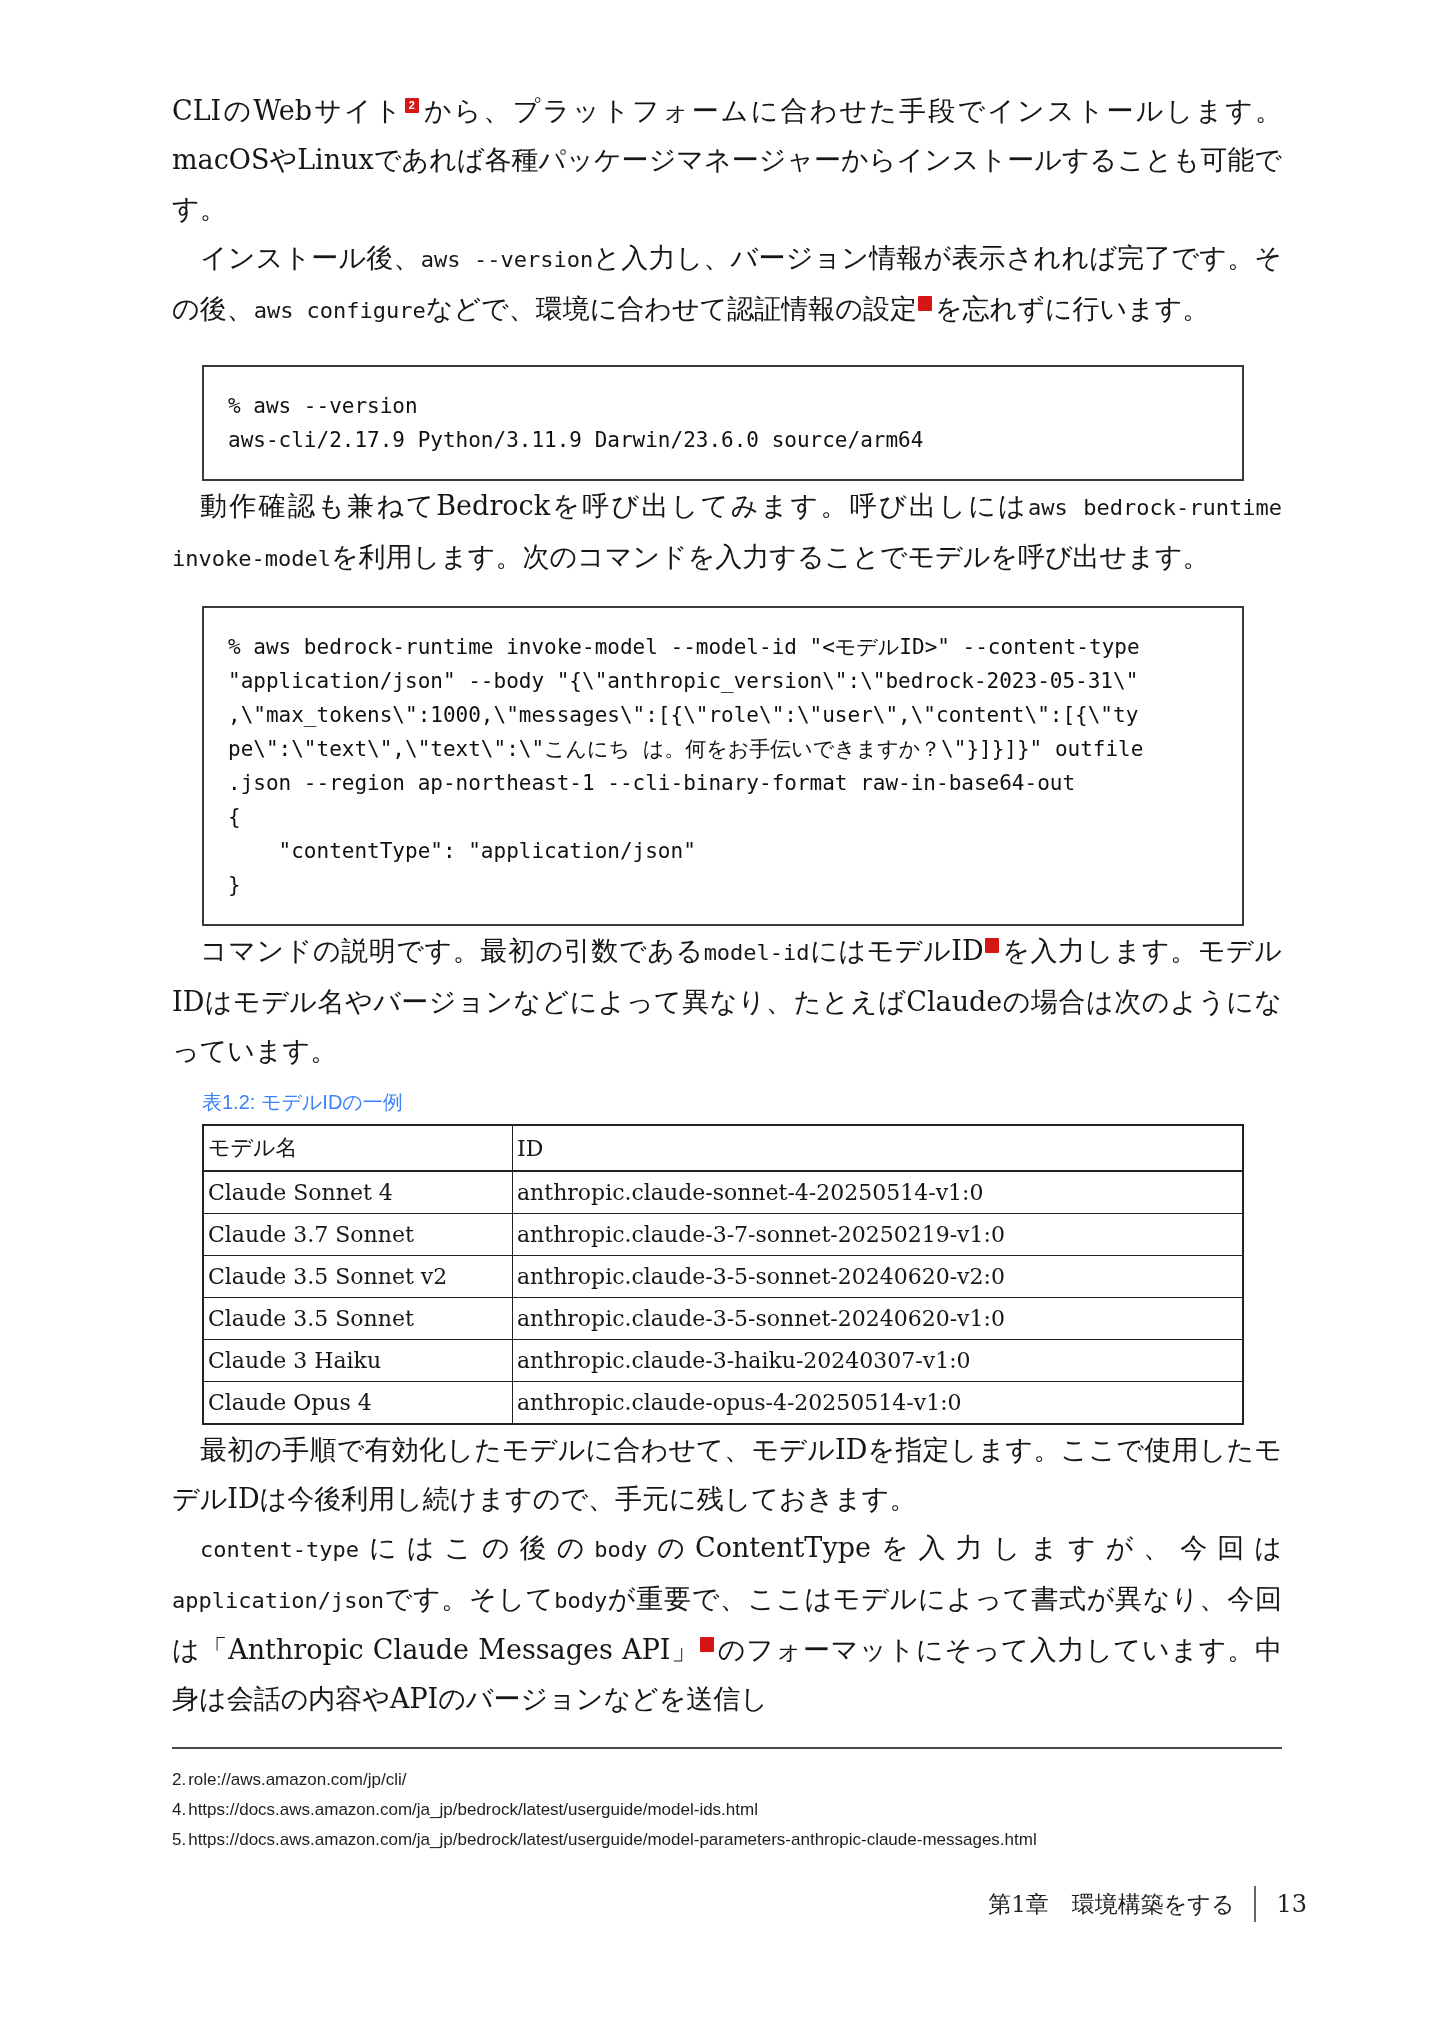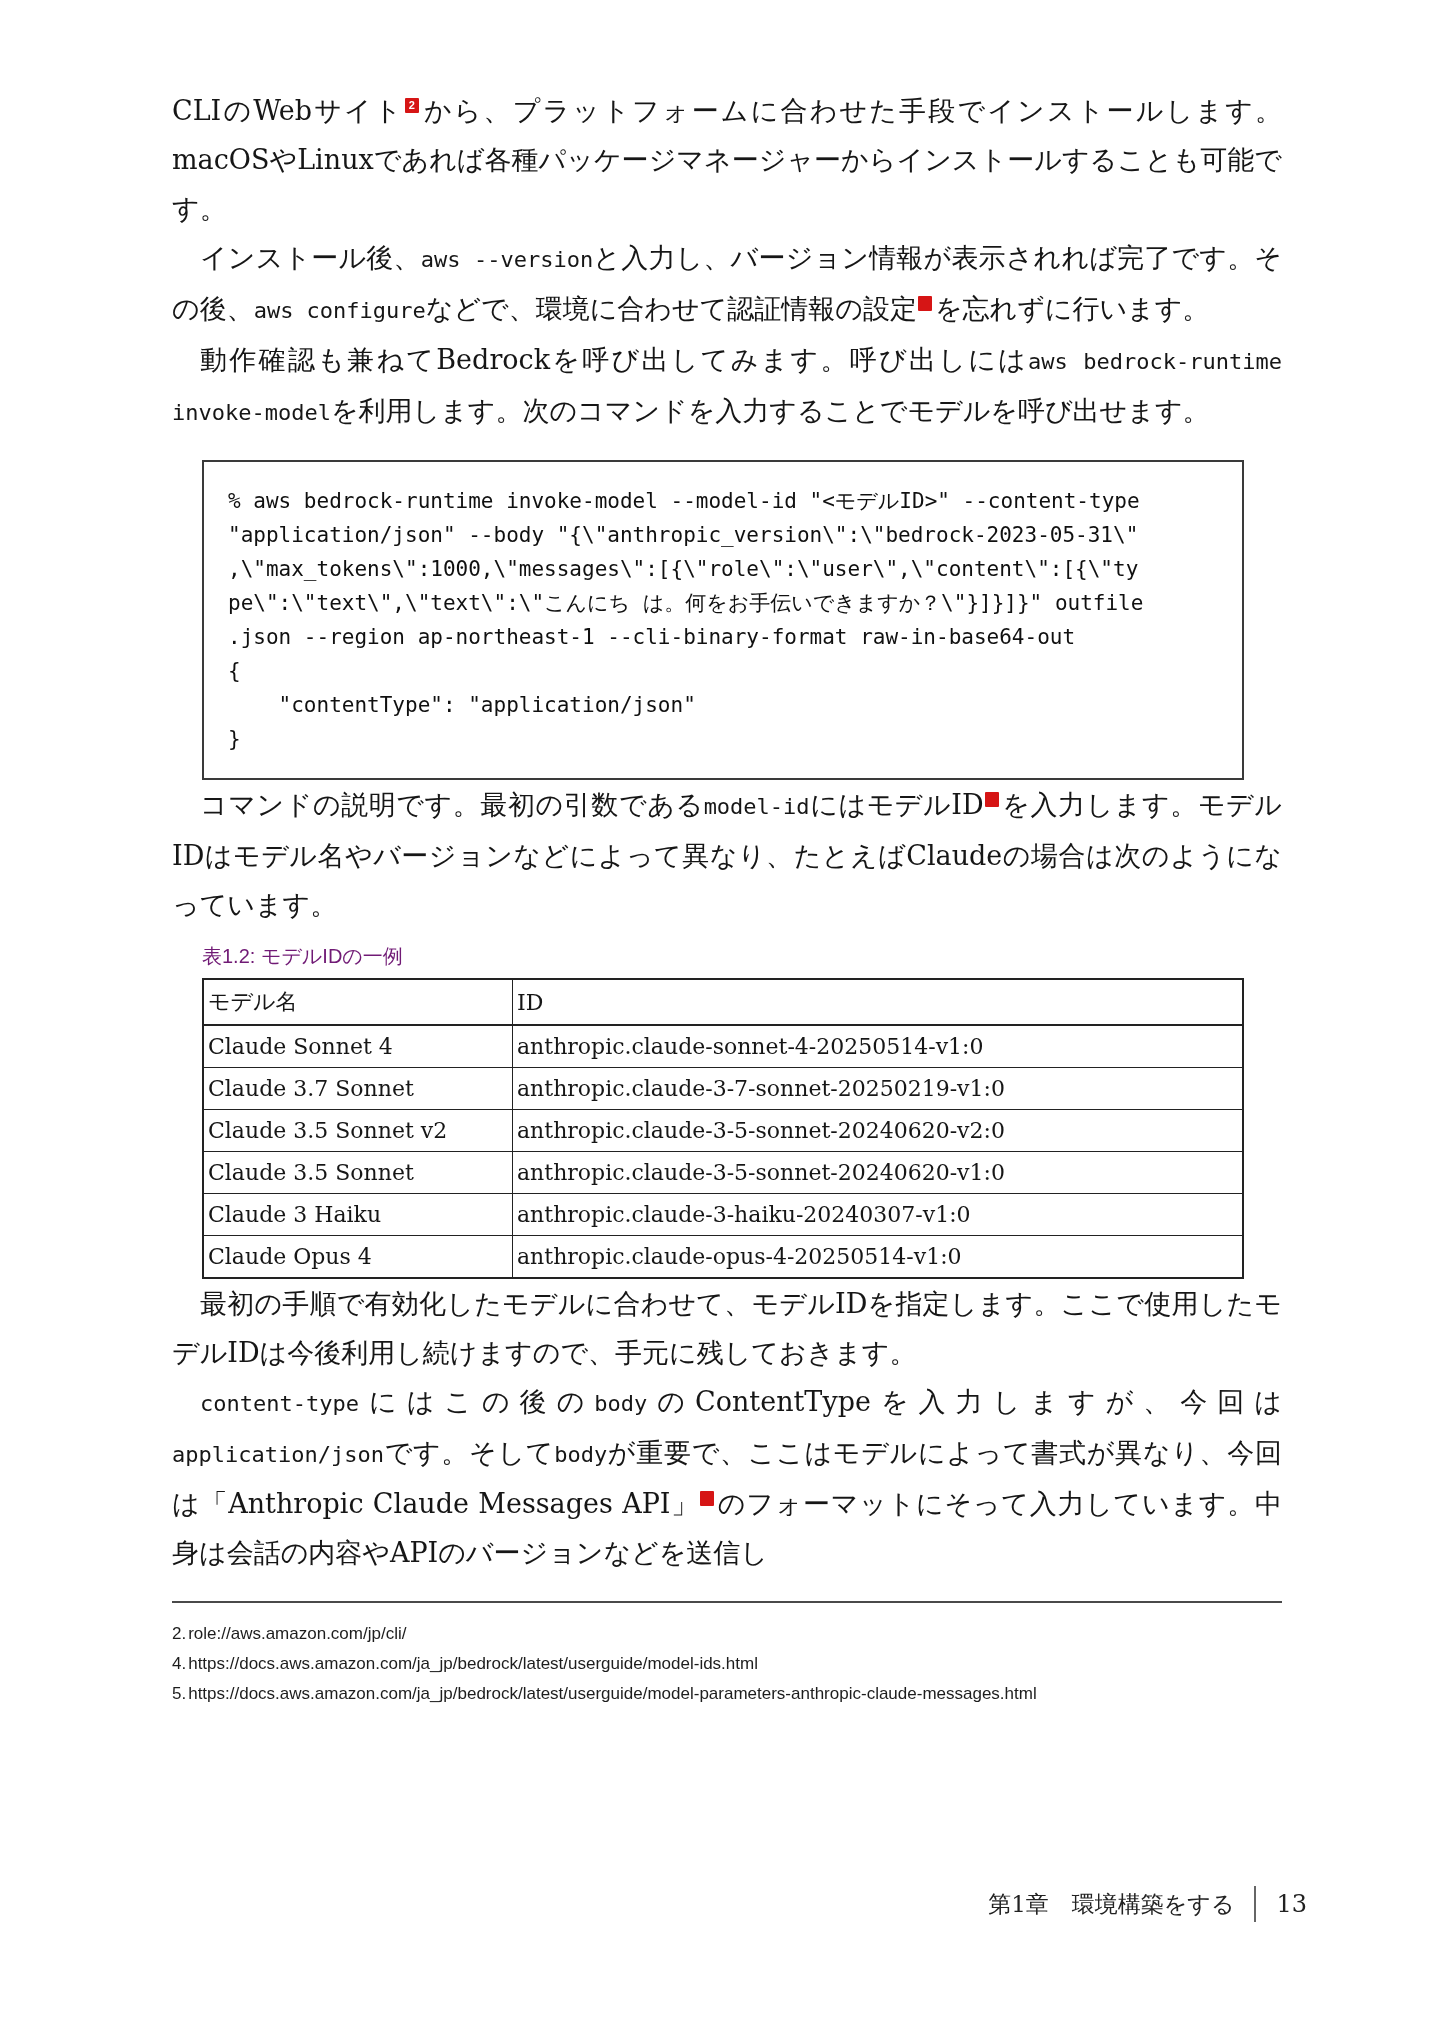--- a/index.html
+++ b/index.html
@@ -39,21 +39,21 @@
   .cb1 { margin-top:30px; }
   .cb2 { margin-top:23px; }
   .codebox pre {
     margin:0; font-family:"DejaVu Sans Mono","Liberation Mono",monospace;
     font-size:21px; line-height:34px; color:#101010;
     white-space:pre-wrap; word-break:break-all;
   }
 
   .table-caption {
     margin:14px 0 8px 30px;
-    font-family:"Liberation Sans",sans-serif; font-size:20px; color:#701a75;
+    font-family:"Liberation Sans",sans-serif; font-size:20px; color:#3b82f6;
   }
   table.model-table {
     border-collapse:collapse; margin-left:30px; width:1042px;
     font-family:"DejaVu Serif","Liberation Serif",serif; font-size:22px; color:#161616;
     border:2.5px solid #222222;
   }
   table.model-table th, table.model-table td {
     border:1.5px solid #222222; text-align:left; font-weight:normal;
     padding:7px 4px; height:27px; vertical-align:middle;
   }
@@ -81,20 +81,24 @@
 </head>
 <body>
 
 <div class="page">
   <div class="content">
 
     <p class="body"><span class="rserif">CLIのWebサイト</span><sup class="fnmark">2</sup><span class="rserif">から、プラットフォームに合わせた手段でインストールします。macOSやLinuxであれば各種パッケージマネージャーからインストールすることも可能です。</span></p>
 
     <p class="body indent p2"><span class="rserif">インストール後、</span><span class="icode">aws --version</span><span class="rserif">と入力し、バージョン情報が表示されれば完了です。その後、</span><span class="icode">aws configure</span><span class="rserif">などで、環境に合わせて認証情報の設定</span><sup class="fnmark">3</sup><span class="rserif">を忘れずに行います。</span></p>
 
+    <div class="codebox cb1">
+      <pre>% aws --version
+aws-cli/2.17.9 Python/3.11.9 Darwin/23.6.0 source/arm64</pre>
+    </div>
 
     <p class="body indent p3"><span class="rserif">動作確認も兼ねてBedrockを呼び出してみます。呼び出しには</span><span class="icode">aws bedrock-runtime invoke-model</span><span class="rserif">を利用します。次のコマンドを入力することでモデルを呼び出せます。</span></p>
 
     <div class="codebox cb2">
       <pre>% aws bedrock-runtime invoke-model --model-id "&lt;モデルID&gt;" --content-type
 "application/json" --body "{\"anthropic_version\":\"bedrock-2023-05-31\"
 ,\"max_tokens\":1000,\"messages\":[{\"role\":\"user\",\"content\":[{\"ty
 pe\":\"text\",\"text\":\"こんにち は。何をお手伝いできますか？\"}]}]}" outfile
 .json --region ap-northeast-1 --cli-binary-format raw-in-base64-out
 {

